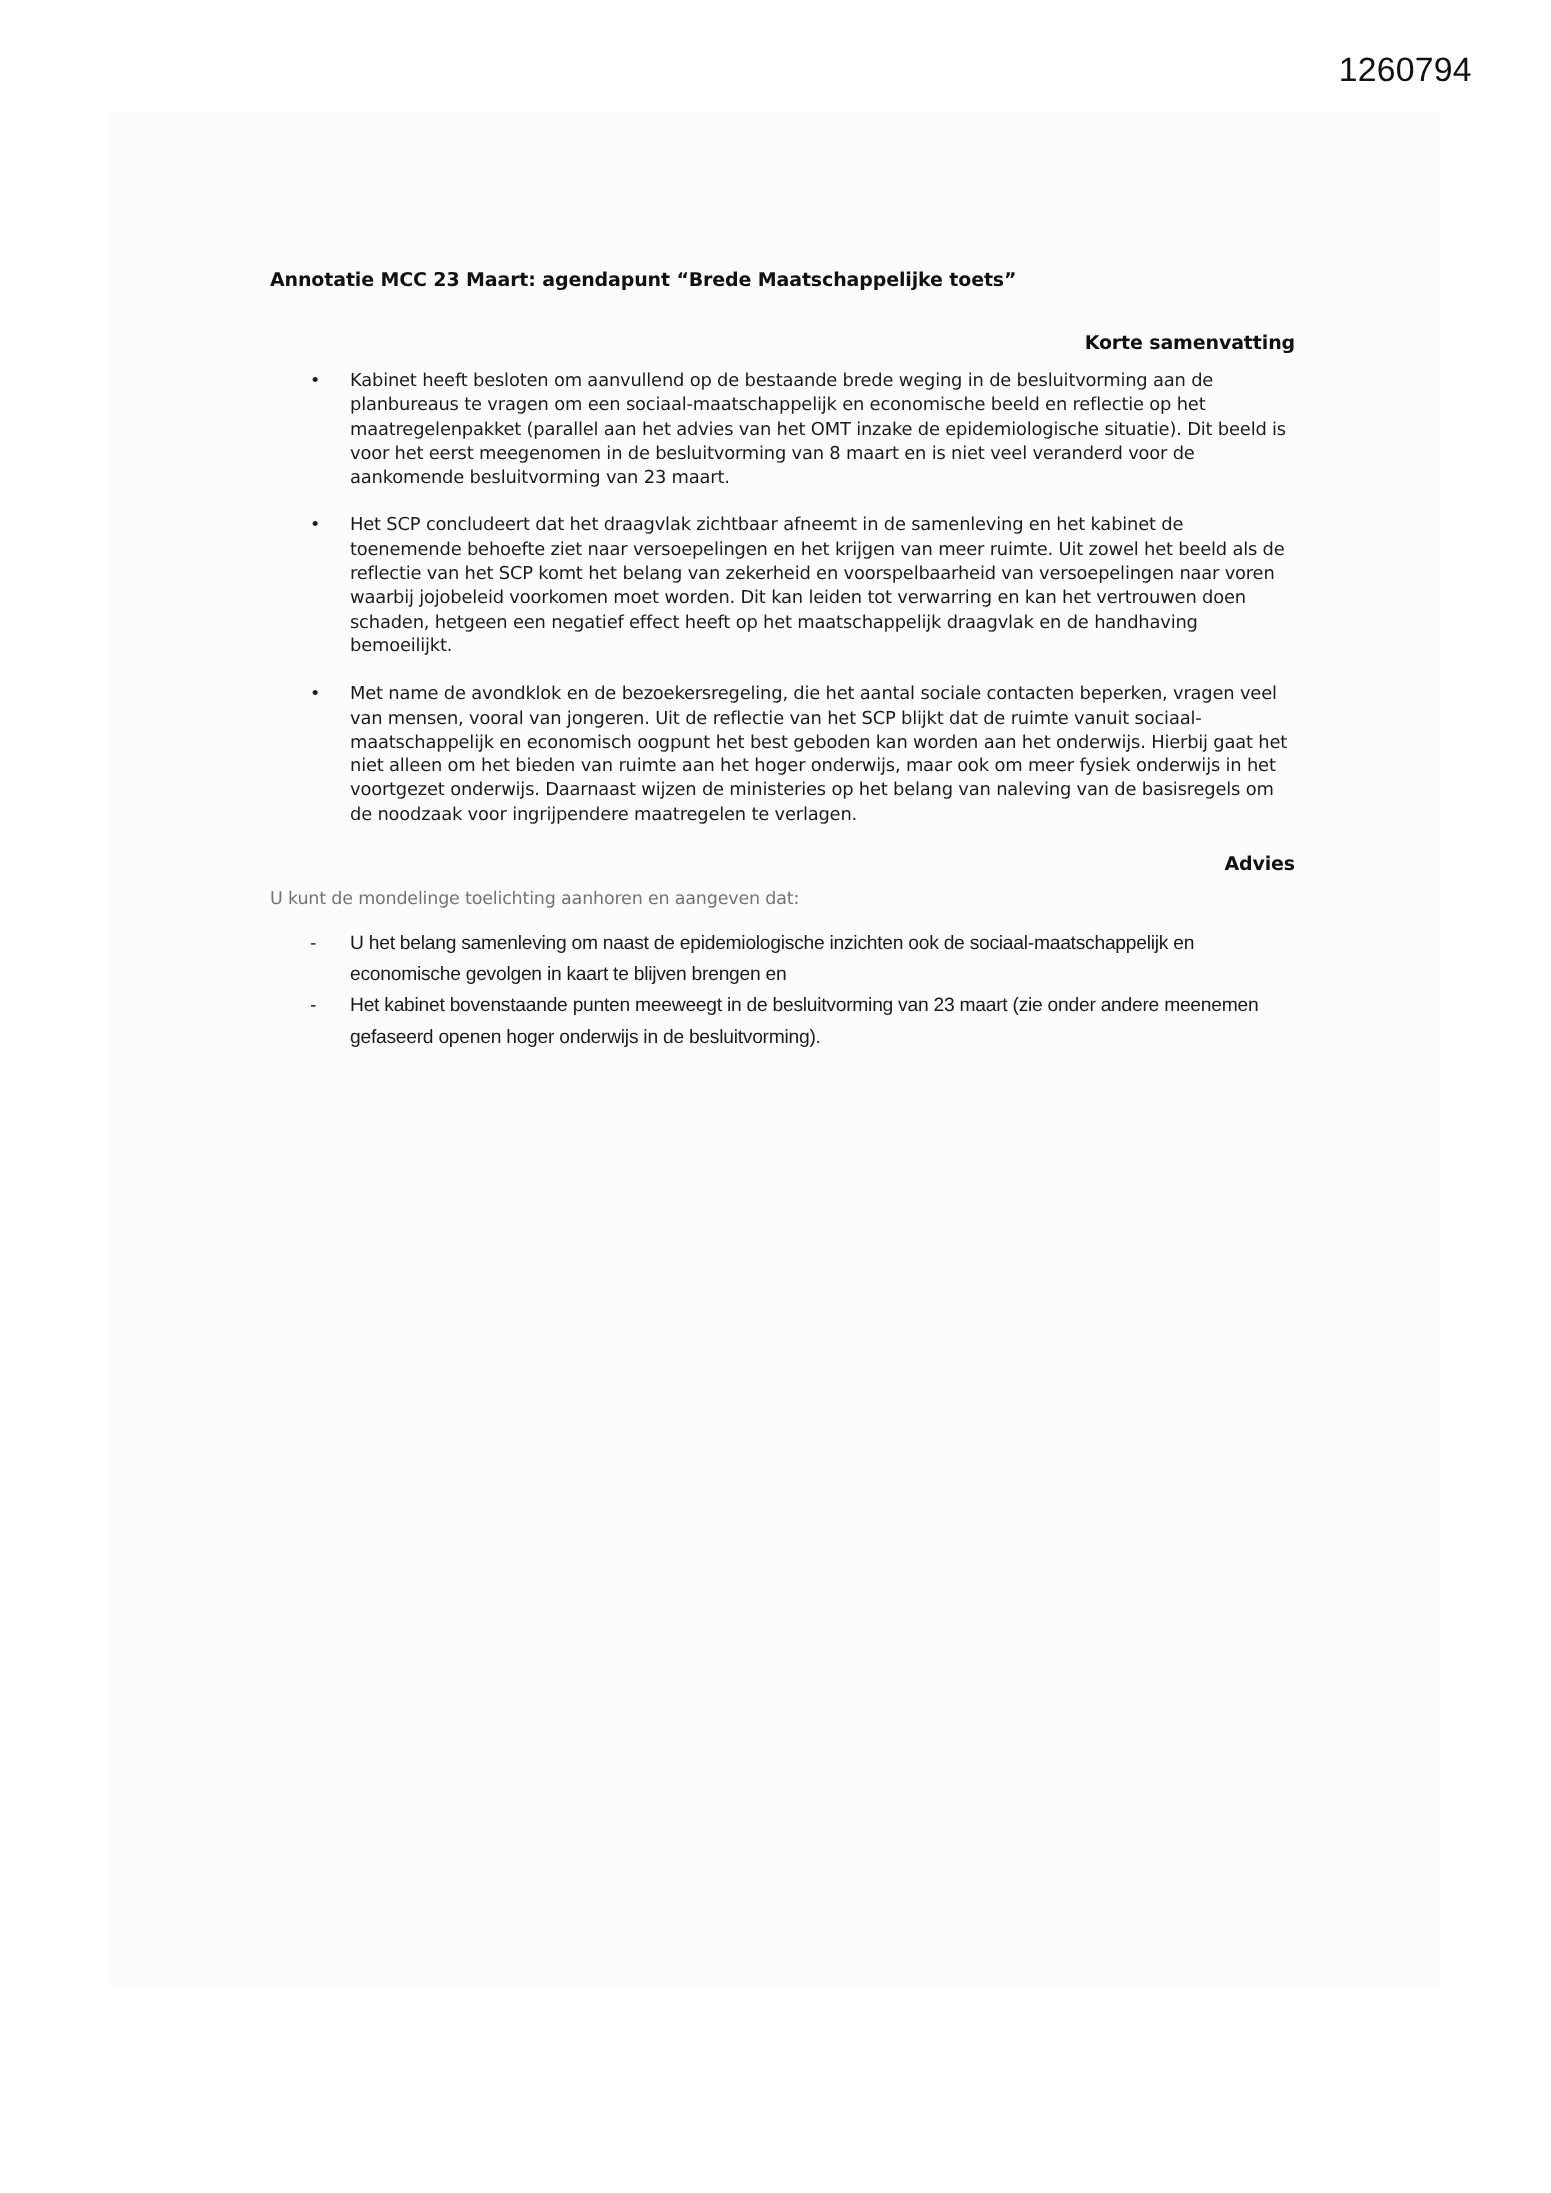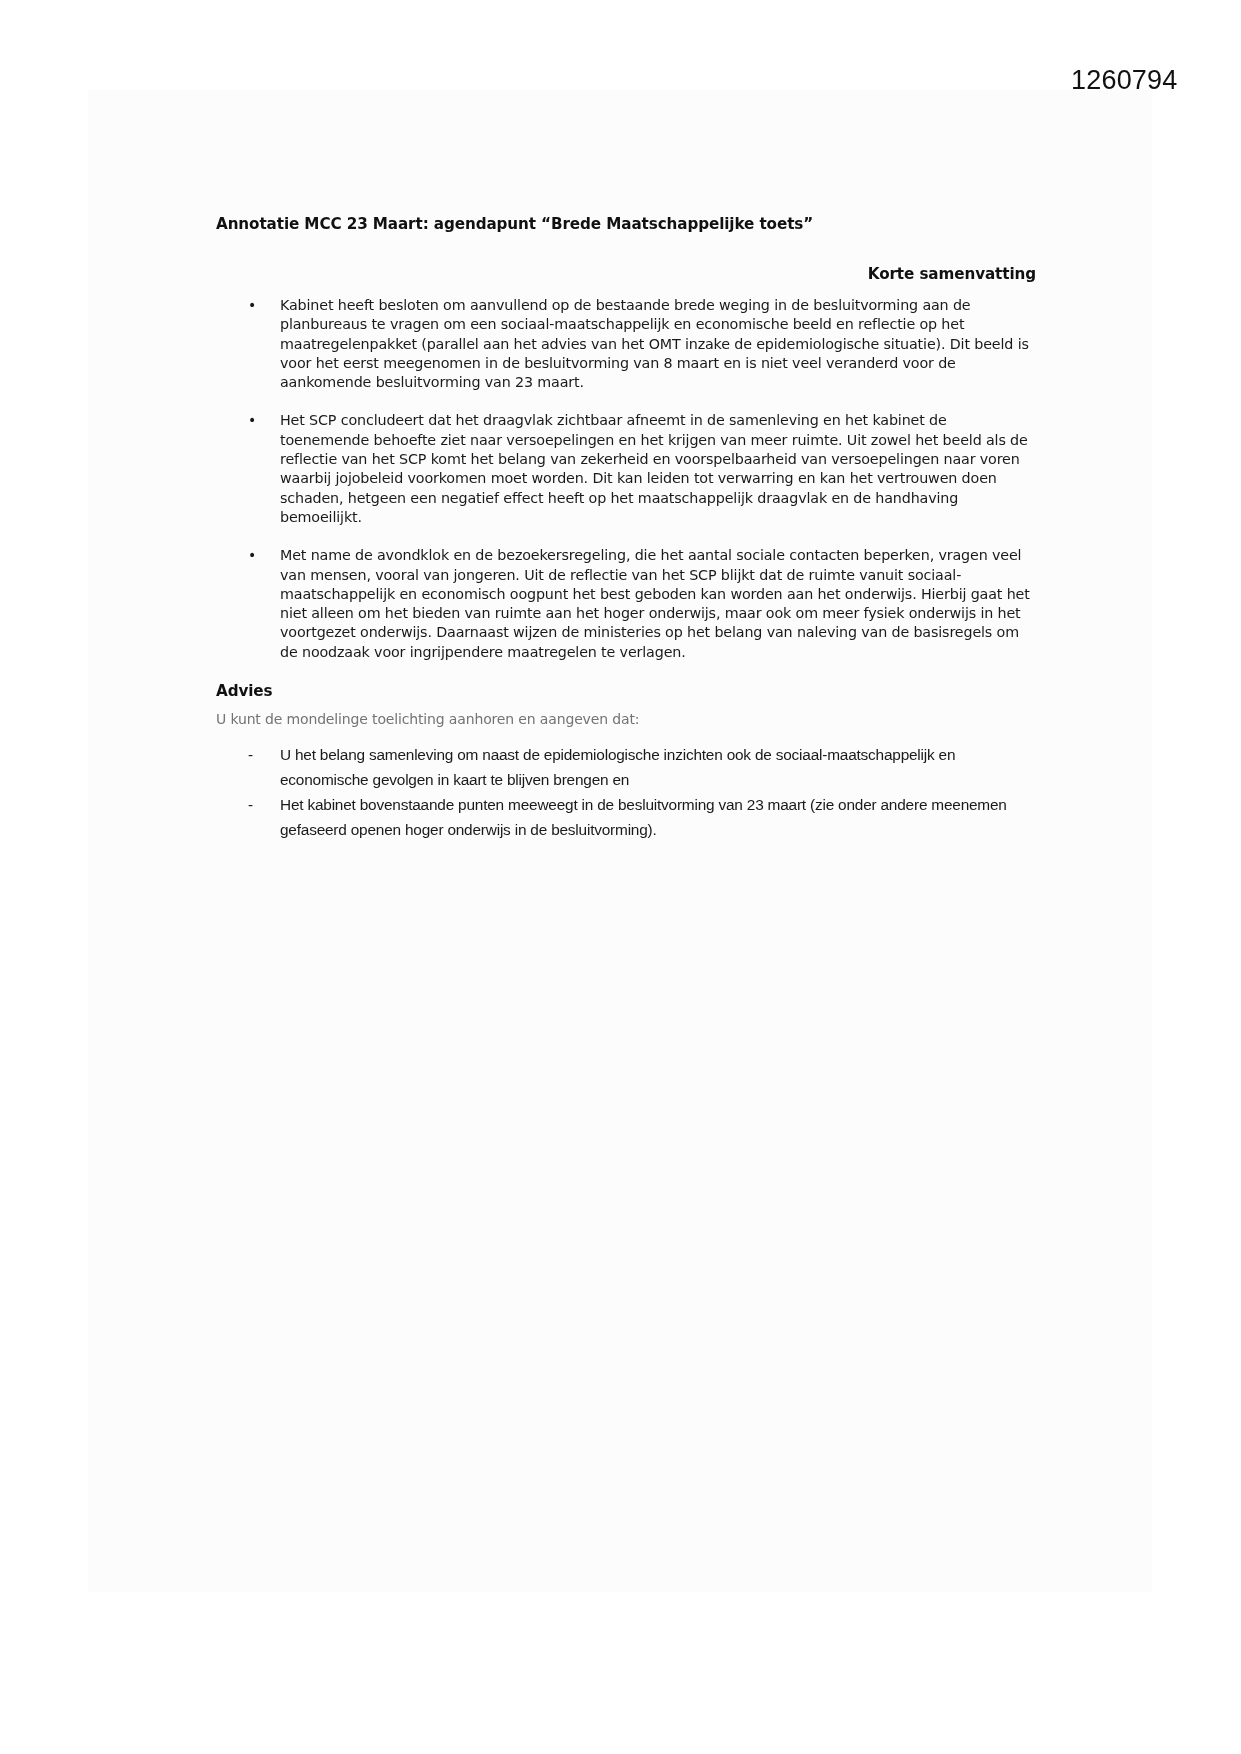--- a/index.html
+++ b/index.html
@@ -19,21 +19,21 @@
       position: absolute;
       left: 88px;
       top: 90px;
       width: 1064px;
       height: 1502px;
       background: #fcfcfc;
     }
     .doc-number {
       position: absolute;
       left: 1071px;
-      top: 65px;
+      top: 41px;
       font-family: "Liberation Sans", sans-serif;
       font-size: 27px;
       color: #111;
       letter-spacing: 0.2px;
     }
     .content {
       position: absolute;
       left: 216px;
       top: 214px;
       width: 820px;
@@ -70,21 +70,21 @@
       color: #1a1a1a;
       margin-bottom: 19px;
       letter-spacing: -0.15px;
     }
     .bullet-marker {
       position: absolute;
       left: 32px;
       top: 0;
       font-size: 14px;
     }
-    .h-advies { margin-top: 16px; }
+    .h-advies { margin-top: 16px; text-align: right; }
     .intro {
       font-family: "DejaVu Sans", sans-serif;
       font-size: 14px;
       line-height: 20px;
       margin: 8px 0 0 0;
       color: #737373;
       letter-spacing: -0.15px;
     }
     .dash-list {
       list-style: none;

